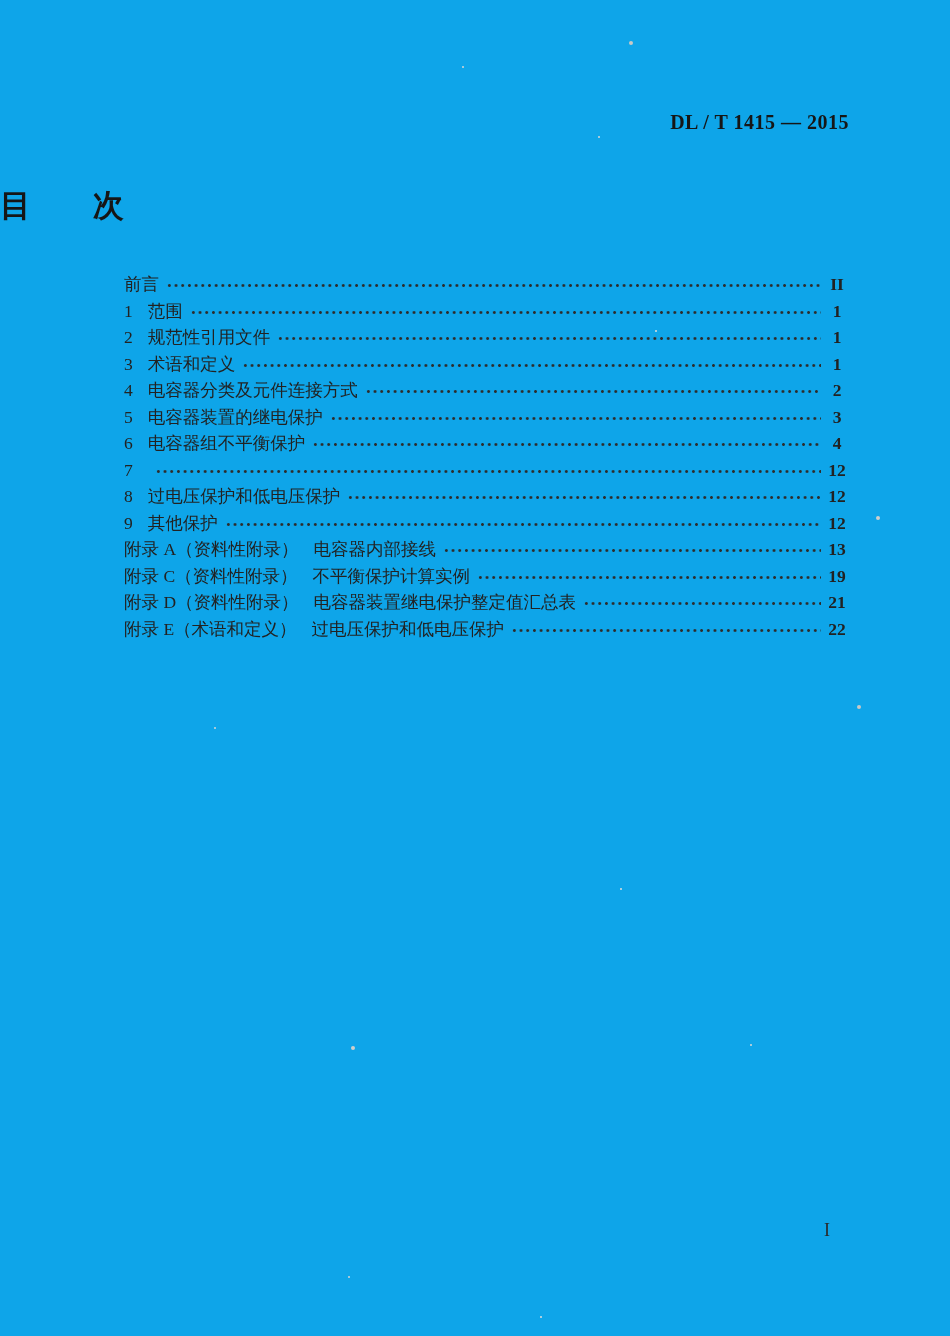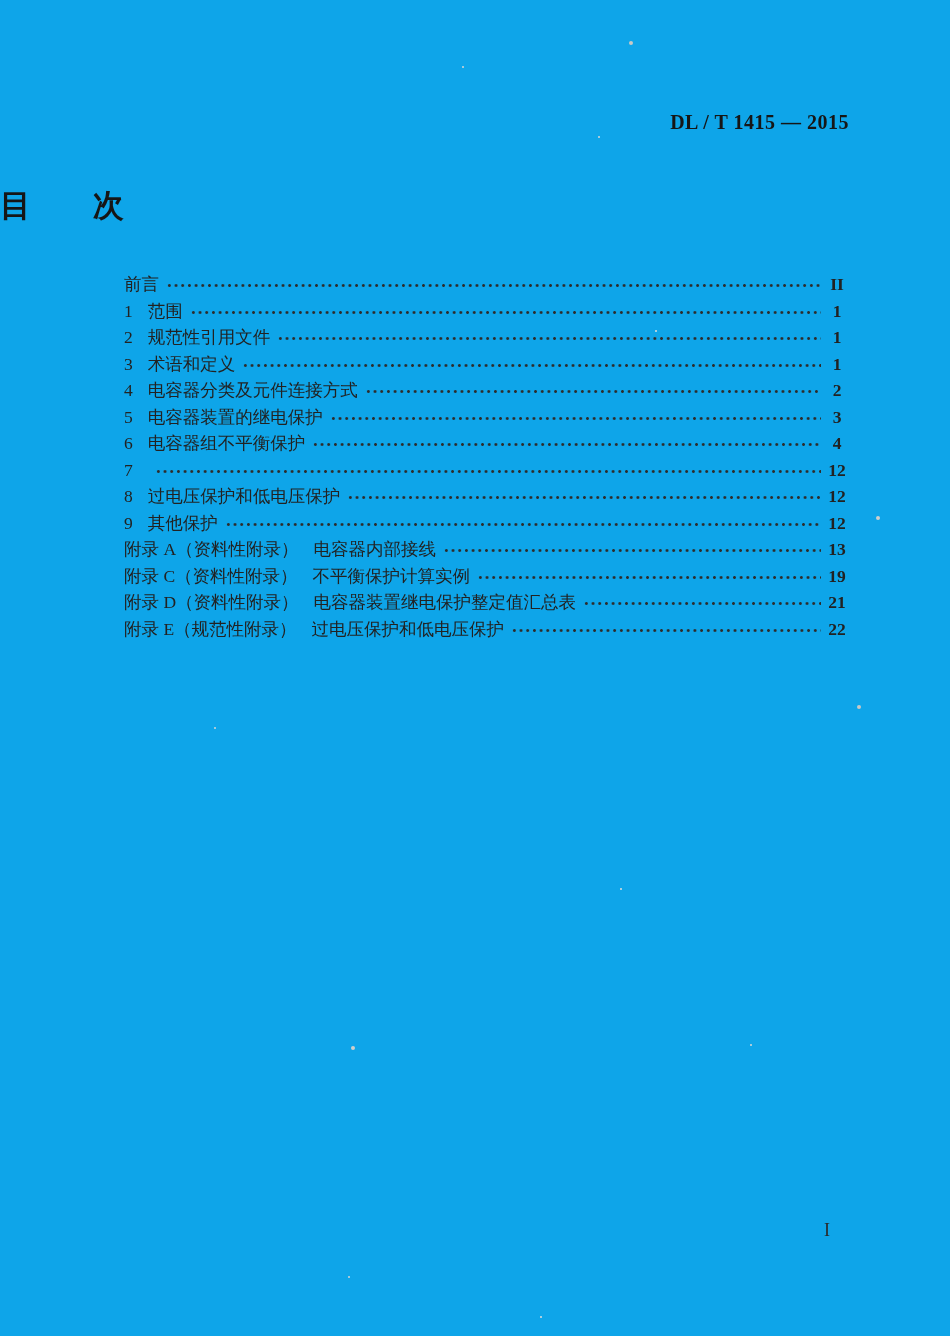--- a/index.html
+++ b/index.html
@@ -203,21 +203,21 @@
     </div>
 
     <div class="toc-row">
       <span class="toc-num">附录 D（资料性附录）</span>
       <span class="toc-title">电容器装置继电保护整定值汇总表</span>
       <span class="toc-dots"></span>
       <span class="toc-page">21</span>
     </div>
 
     <div class="toc-row">
-      <span class="toc-num">附录 E（规范性附录）</span>
+      <span class="toc-num">附录 E（术语和定义）</span>
       <span class="toc-title">过电压保护和低电压保护</span>
       <span class="toc-dots"></span>
       <span class="toc-page">22</span>
     </div>
 
   </div>
 
   <div class="footer-page">I</div>
 
 </div>

